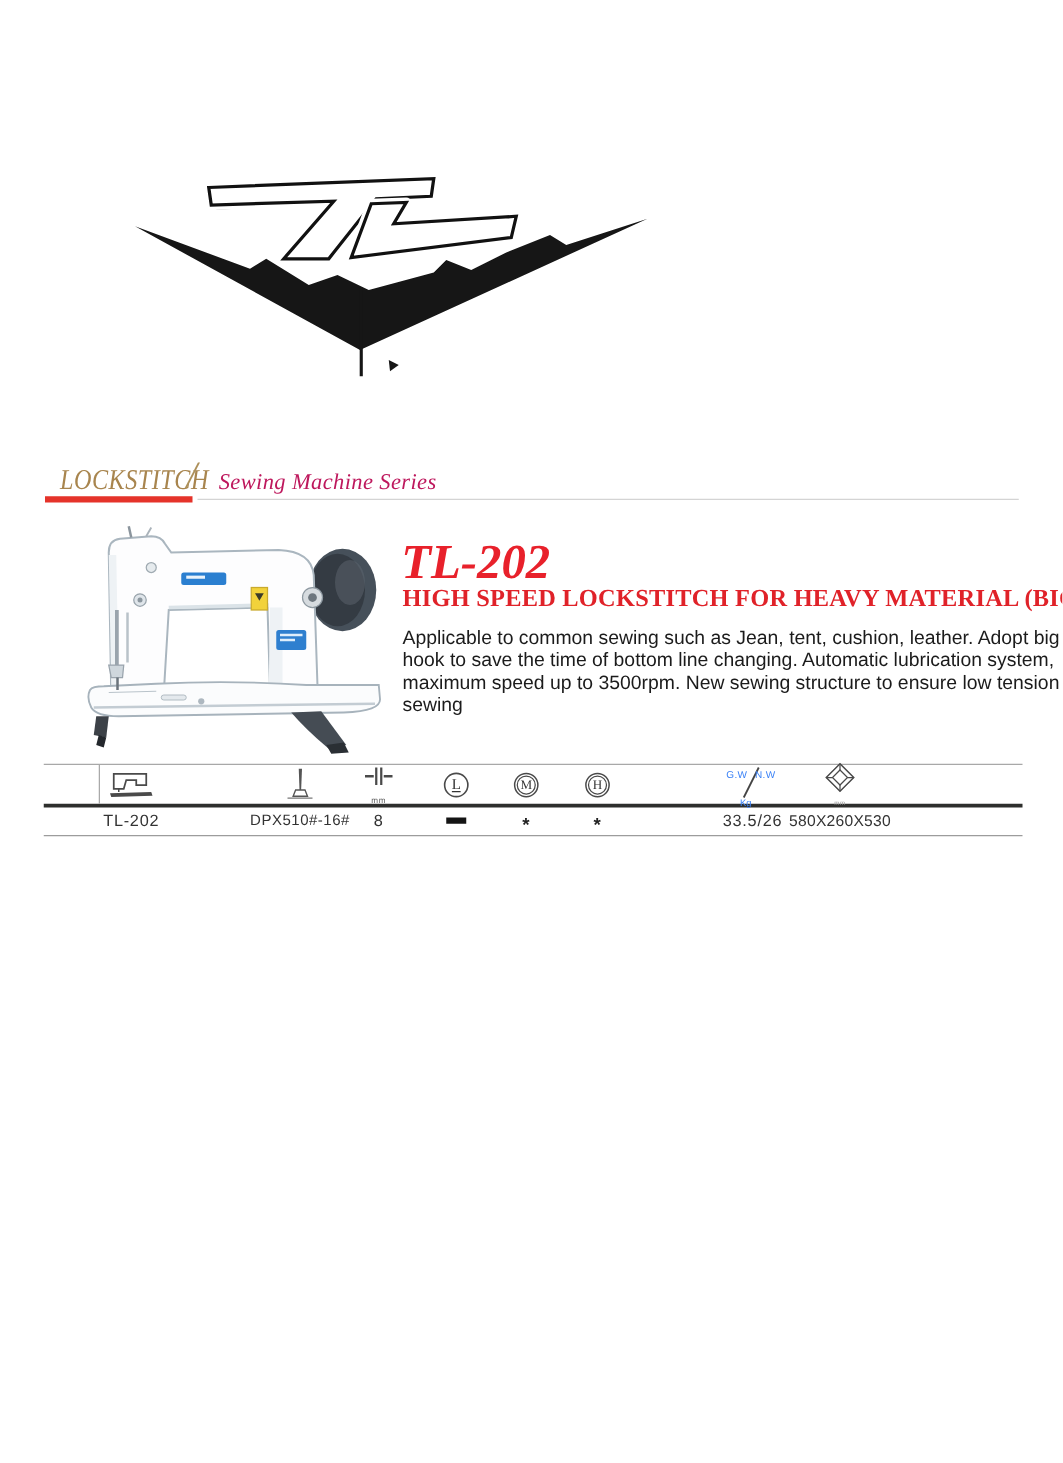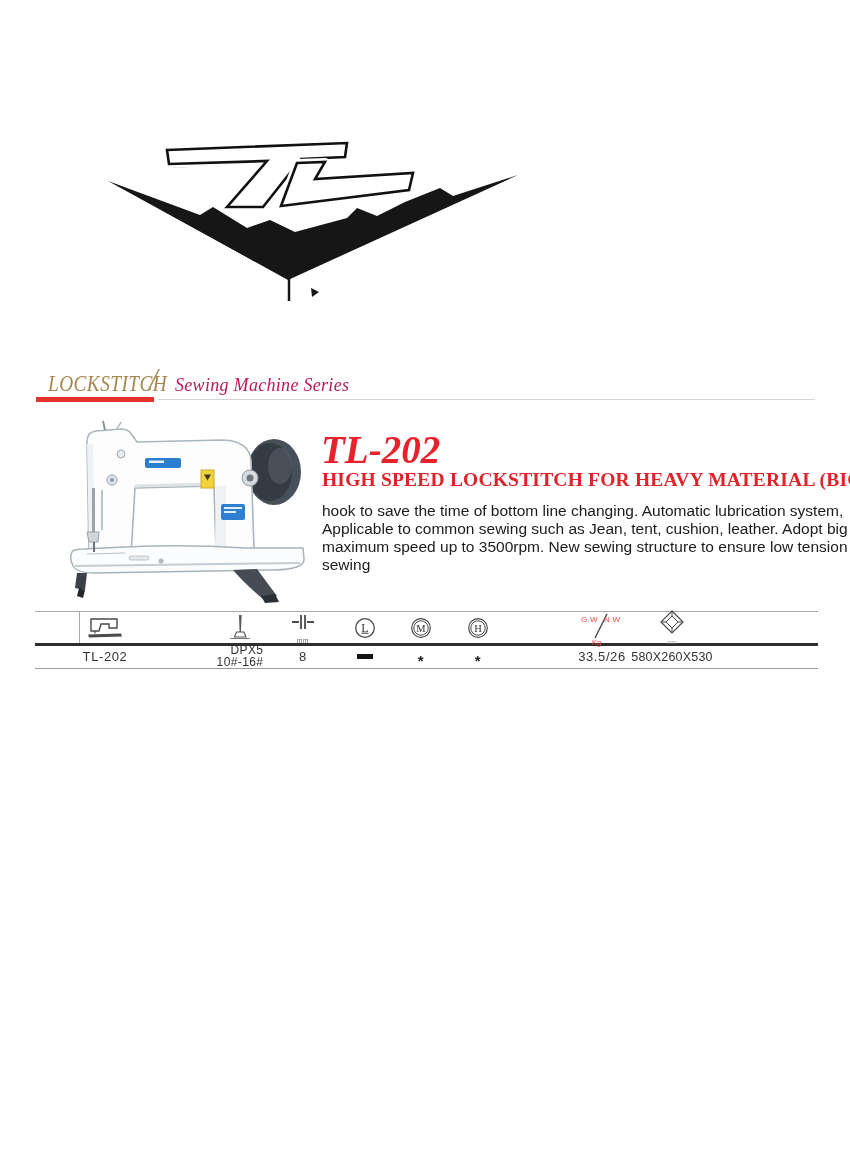--- a/index.html
+++ b/index.html
@@ -34,25 +34,25 @@
   #spec .line-top{position:absolute;left:0;top:0;width:783px;height:1px;background:#a8a8a8;}
   #spec .line-mid{position:absolute;left:0;top:32px;width:783px;height:3px;background:#2e2f2d;}
   #spec .line-bot{position:absolute;left:0;top:57px;width:783px;height:1px;background:#9c9c9c;}
   #spec .vtick{position:absolute;left:44px;top:1px;width:1px;height:31px;background:#a9a9a9;}
   .col{position:absolute;top:0;height:58px;width:90px;display:flex;flex-direction:column;align-items:center;}
   .hic{height:33px;display:flex;flex-direction:column;align-items:center;justify-content:center;}
   .cap{font-size:6.5px;color:#5a5a5a;letter-spacing:.5px;line-height:7px;margin-top:1px;}
   .cap-faint{font-size:5px;color:#9a9a9a;letter-spacing:.4px;line-height:6px;margin-top:1px;}
   .val{height:25px;display:flex;align-items:center;justify-content:center;
        font-size:13px;color:#333;letter-spacing:.6px;}
-  .val2{height:25px;display:flex;flex-direction:column;align-items:flex-end;justify-content:center;
+  .val2{height:25px;display:flex;flex-direction:row;align-items:center;justify-content:center;
         font-size:12px;line-height:11.5px;color:#333;letter-spacing:.4px;}
   .dashbar{display:inline-block;width:16px;height:4.5px;background:#141414;}
   .star{font-size:15px;font-weight:bold;color:#222;position:relative;top:4px;}
-  .wbox{position:relative;width:46px;height:28px;color:#ef4444;text-align:center;}
+  .wbox{position:relative;width:46px;height:28px;color:#3b82f6;text-align:center;}
   .wgw{position:absolute;left:2px;top:1px;font-size:8px;letter-spacing:.3px;}
   .wnw{position:absolute;left:25px;top:1px;font-size:8px;letter-spacing:.3px;}
   .wkg{position:absolute;left:13px;top:24px;font-size:7.5px;}
   .wslash{position:absolute;left:12px;top:-1px;width:22px;height:26px;}
 </style>
 </head>
 <body>
 
 <div id="page">
 
@@ -106,22 +106,22 @@
     <rect x="64" y="136" width="20" height="4" rx="2" fill="#e4e9ed" stroke="#b2bcc3" stroke-width=".8"></rect>
     <path d="M12,153 L22,153 L20,170 L10,168 Z" fill="#3c4147"></path>
     <path d="M14,168 L20,170 L18,178 L12,176 Z" fill="#23272c"></path>
     <path d="M168,150 L192,149 L212,176 L198,179 Q180,164 168,150 Z" fill="#454c54"></path>
     <path d="M196,176 L210,174 L214,182 L200,183 Z" fill="#2a2f34"></path>
   </svg>
 
   <div class="model-title">TL-202</div>
   <div class="model-heading">HIGH SPEED LOCKSTITCH FOR HEAVY MATERIAL (BIG HOOK)</div>
   <div class="desc">
+    <div>Applicable to common sewing such as Jean, tent, cushion, leather. Adopt big</div>
     <div>hook to save the time of bottom line changing. Automatic lubrication system,</div>
-    <div>Applicable to common sewing such as Jean, tent, cushion, leather. Adopt big</div>
     <div>maximum speed up to 3500rpm. New sewing structure to ensure low tension</div>
     <div>sewing</div>
   </div>
 
   <div id="spec">
     <div class="line-top"></div>
     <div class="line-mid"></div>
     <div class="line-bot"></div>
     <div class="vtick"></div>
 

